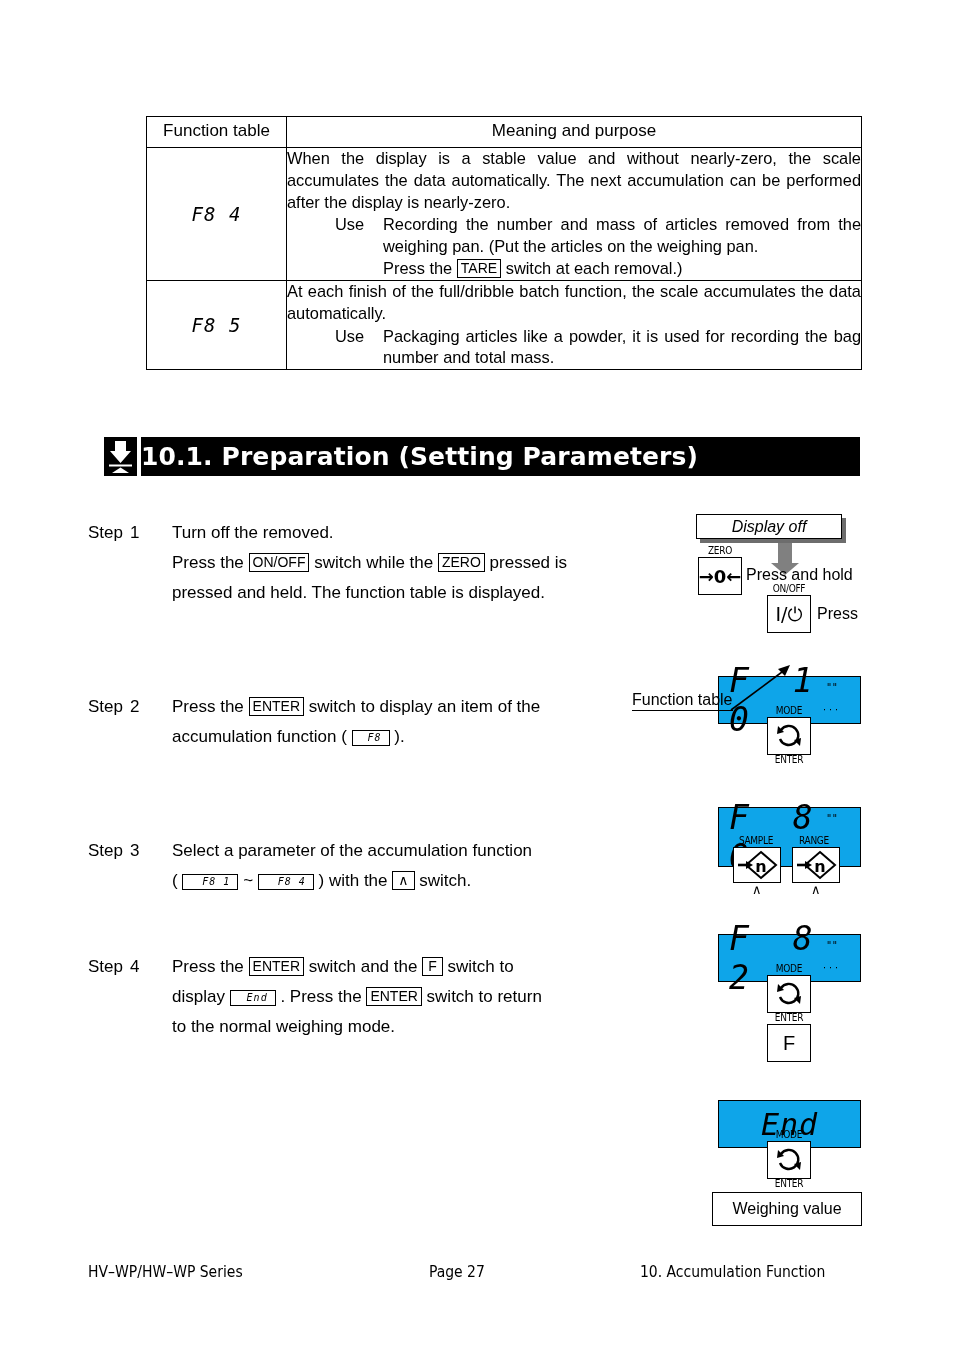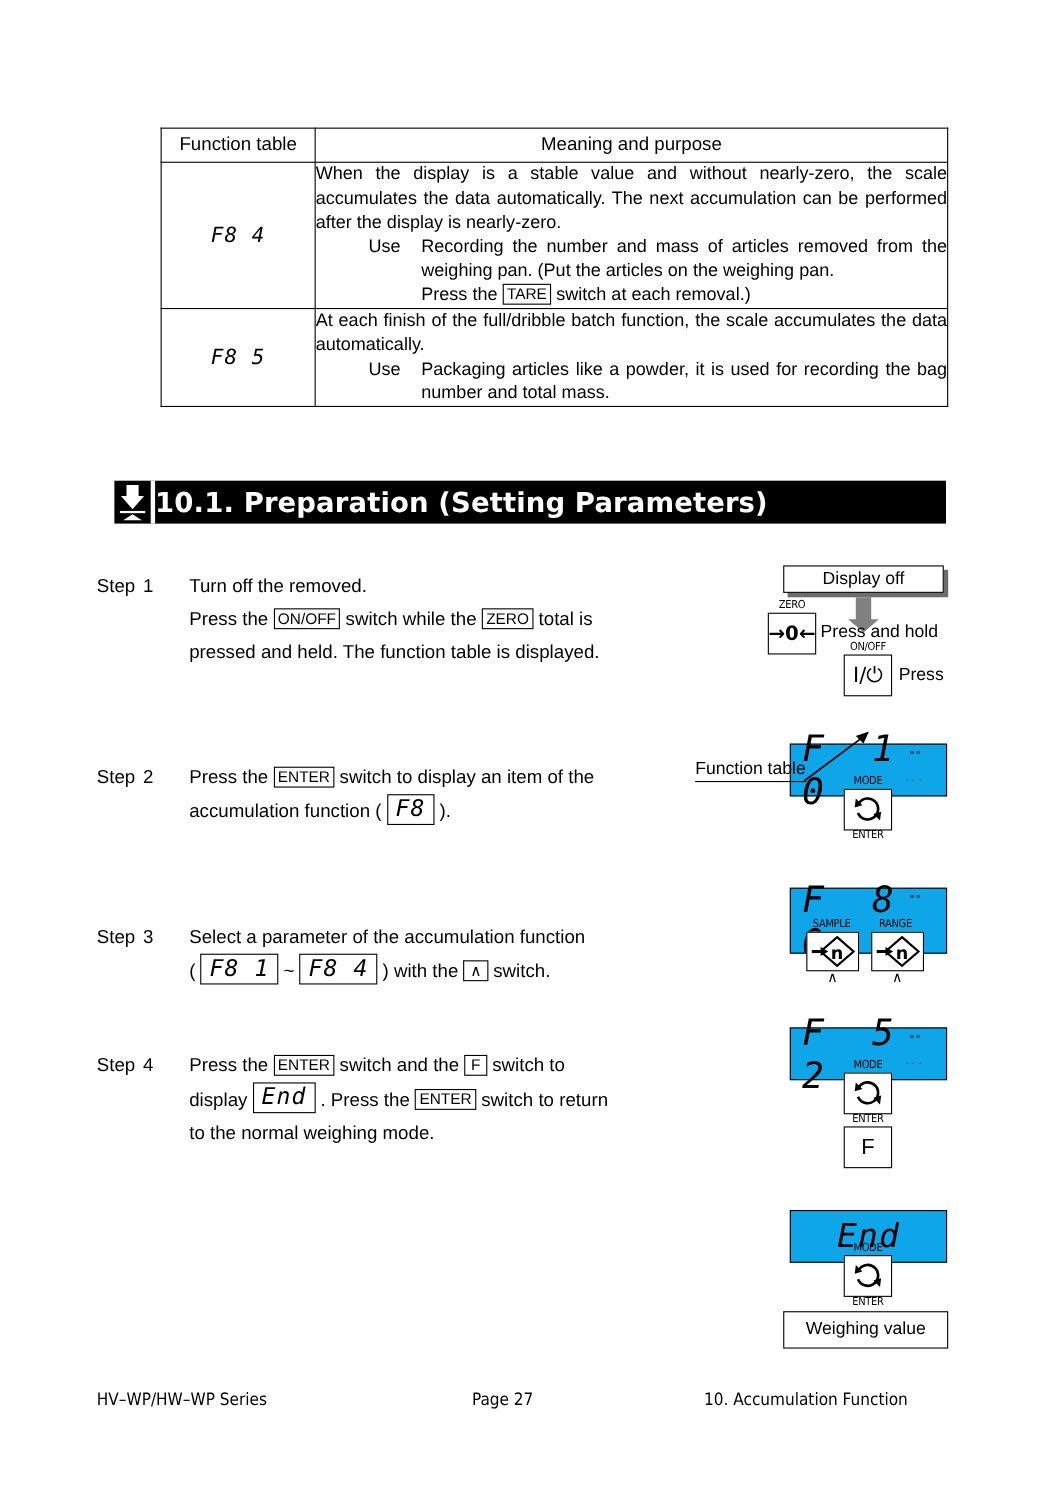--- a/index.html
+++ b/index.html
@@ -65,25 +65,25 @@
     padding: 0px 3px 1px;
     font-size: 14px;
     line-height: 1.15;
     vertical-align: 1px;
     font-family:"Liberation Sans", sans-serif;
   }
   .segbox {
     display:inline-block;
     border:1.5px solid #000;
     padding: 1px 7px 2px;
-    font-size: 21px;
+    font-size: 10px;
     line-height: 1.1;
     vertical-align: 1px;
     min-width: 38px;
-    text-align:center;
+    text-align:right;
   }
 
   
   .sect-bar {
     position:absolute;
     left:104px; top:437px;
     width:756px; height:39px;
     background:#000;
     display:flex; align-items:center;
   }
@@ -271,21 +271,21 @@
   <div class="step" style="margin-bottom:84px;">
     <div class="step-lbl">Step</div>
     <div class="step-num">1</div>
     <div class="step-body">
       <p>Turn off the removed.</p>
       <p>
         <span>Press the</span>
         <span class="keybox">ON/OFF</span>
         <span>switch while the</span>
         <span class="keybox">ZERO</span>
-        <span>total is</span>
+        <span>pressed is</span>
       </p>
       <p>pressed and held. The function table is displayed.</p>
     </div>
   </div>
 
   <div class="step" style="margin-bottom:84px;">
     <div class="step-lbl">Step</div>
     <div class="step-num">2</div>
     <div class="step-body">
       <p>
@@ -337,21 +337,21 @@
         <span>switch to return</span>
       </p>
       <p>to the normal weighing mode.</p>
     </div>
   </div>
 
 </div>
 
 <div class="flow">
 
-  <div class="fbox shadow" style="left:92px; top:9px; width:146px; height:25px;">
+  <div class="fbox shadow" style="left:76px; top:9px; width:146px; height:25px;font-style:italic;">
     <span>Display off</span>
   </div>
 
   <div class="arrow" style="left:158px; top:38px; height:21px;"></div>
 
   <div class="key-cap" style="left:80px; top:40px; width:40px;">ZERO</div>
   <div class="key" style="left:78px; top:52px; width:44px; height:38px;">
     <span style="font-size:18px; font-weight:bold; font-family:'DejaVu Sans',sans-serif;">→0←</span>
   </div>
   <div class="flow-lbl" style="left:126px; top:61px;">Press and hold</div>
@@ -410,21 +410,21 @@
     <svg width="44" height="32" viewBox="0 0 44 32">
       <polygon points="26,3 41,16 26,29 11,16" fill="none" stroke="#000" stroke-width="2"></polygon>
       <line x1="3" y1="16" x2="15" y2="16" stroke="#000" stroke-width="2.6"></line>
       <polygon points="18,16 11,12 11,20"></polygon>
       <text x="26" y="23" font-size="16" font-family="DejaVu Sans, sans-serif" font-weight="bold" text-anchor="middle">n</text>
     </svg>
   </div>
   <div class="caret" style="left:191px; top:377px;">∧</div>
 
   <div class="lcd" style="left:98px; top:389px; width:143px; height:48px;">
-    <span class="lcd-text">F 5 2</span>
+    <span class="lcd-text">F 8 2</span>
     <span class="blink-top" style="right:22px; top:5px;">""</span>
     <span class="blink-bot" style="right:20px; bottom:4px;">˙˙˙</span>
   </div>
 
   <div class="arrow" style="left:162px; top:439px; height:20px;"></div>
 
   <div class="key-cap" style="left:146px; top:458px; width:46px;">MODE</div>
   <div class="key" style="left:147px; top:470px; width:44px; height:38px;">
     <svg width="30" height="30" viewBox="0 0 30 30">
       <path d="M7 9 A9.5 9.5 0 1 1 6 18" fill="none" stroke="#000" stroke-width="2.4"></path>

